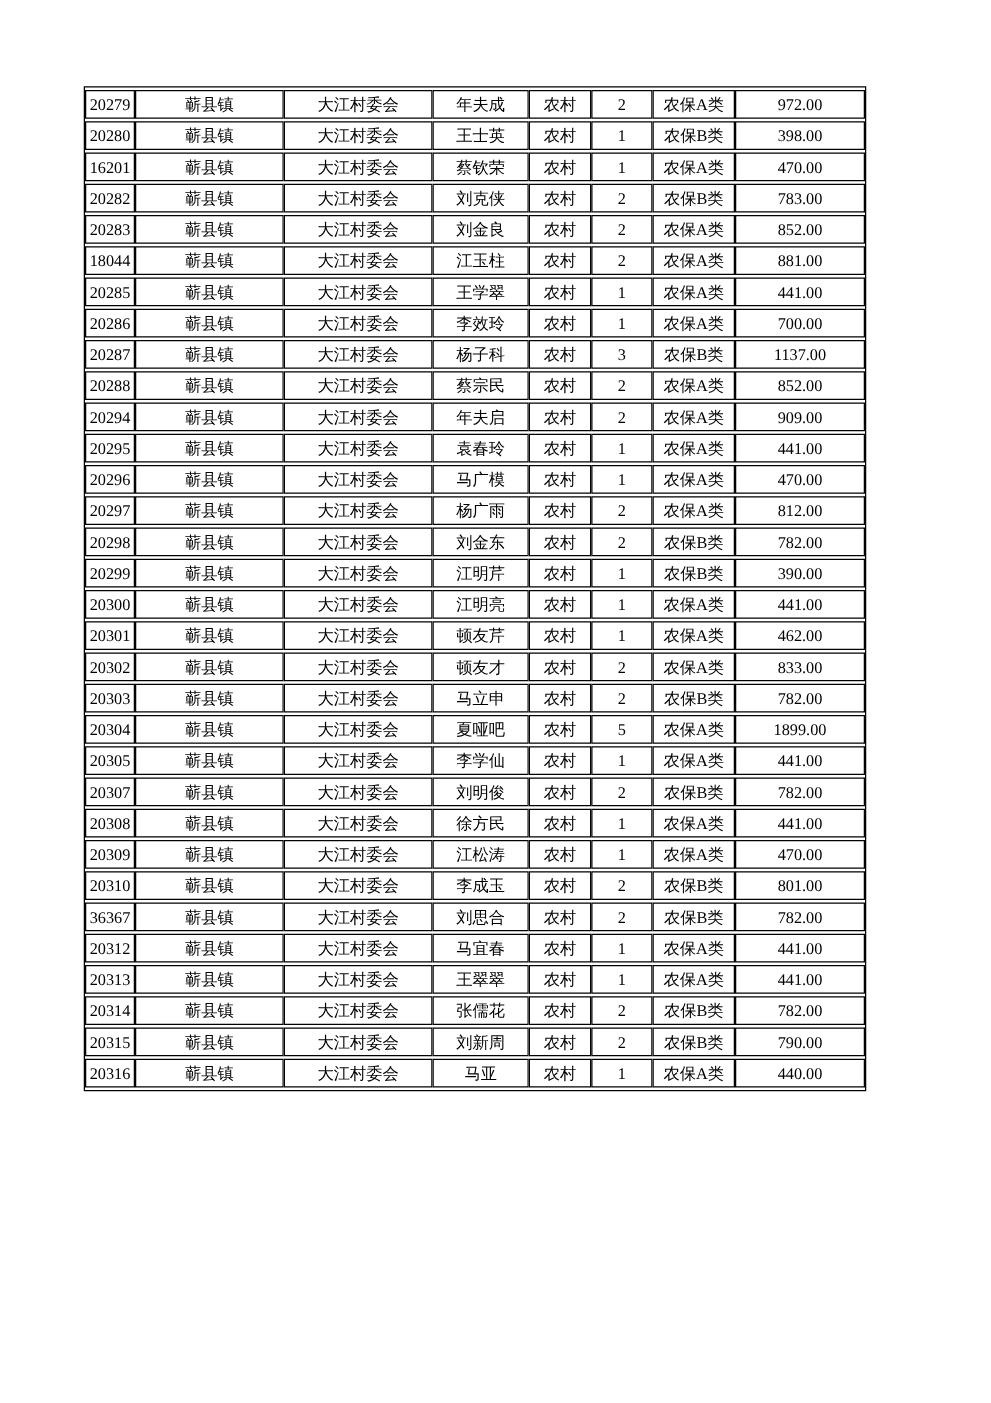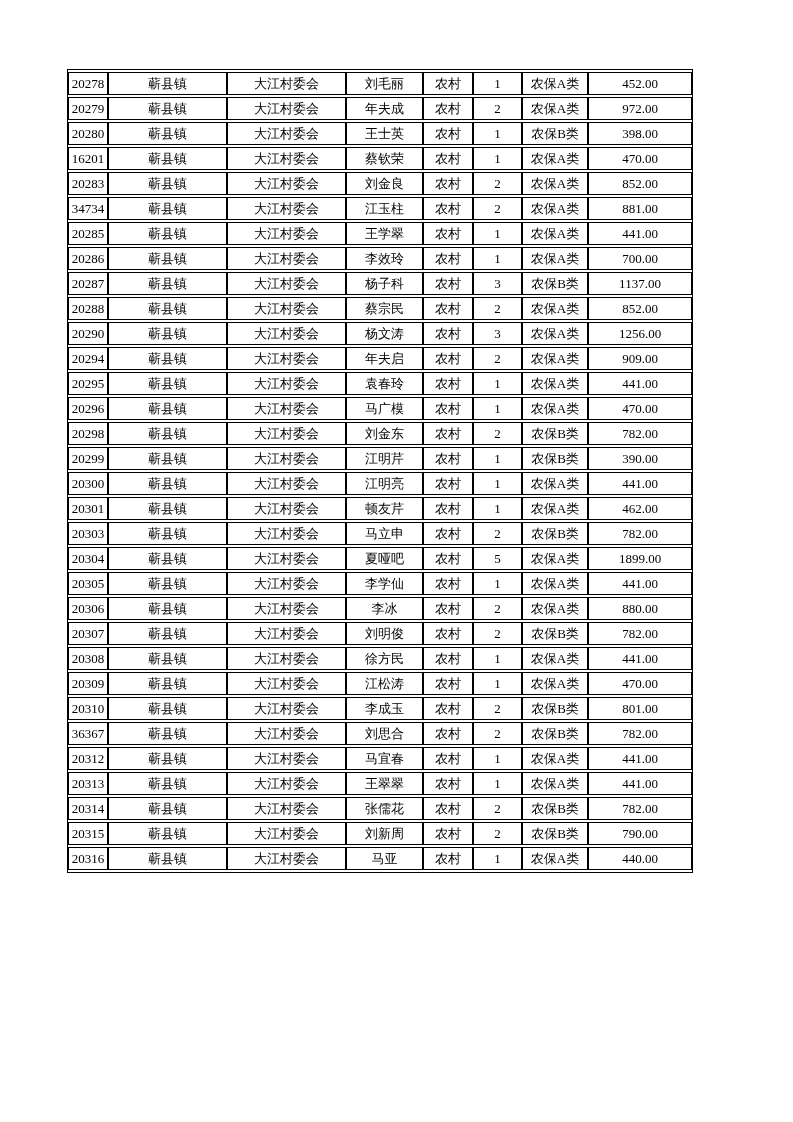--- a/index.html
+++ b/index.html
@@ -58,30 +58,20 @@
       <col class="c-town">
       <col class="c-village">
       <col class="c-name">
       <col class="c-residence">
       <col class="c-persons">
       <col class="c-category">
       <col class="c-amount">
     </colgroup>
     <tbody>
         <tr>
-          <td>20278</td>
-          <td>蕲县镇</td>
-          <td>大江村委会</td>
-          <td>刘毛丽</td>
-          <td>农村</td>
-          <td>1</td>
-          <td>农保A类</td>
-          <td>452.00</td>
-        </tr>
-        <tr>
           <td>20279</td>
           <td>蕲县镇</td>
           <td>大江村委会</td>
           <td>年夫成</td>
           <td>农村</td>
           <td>2</td>
           <td>农保A类</td>
           <td>972.00</td>
         </tr>
         <tr>
@@ -98,31 +88,41 @@
           <td>16201</td>
           <td>蕲县镇</td>
           <td>大江村委会</td>
           <td>蔡钦荣</td>
           <td>农村</td>
           <td>1</td>
           <td>农保A类</td>
           <td>470.00</td>
         </tr>
         <tr>
+          <td>20282</td>
+          <td>蕲县镇</td>
+          <td>大江村委会</td>
+          <td>刘克侠</td>
+          <td>农村</td>
+          <td>2</td>
+          <td>农保B类</td>
+          <td>783.00</td>
+        </tr>
+        <tr>
           <td>20283</td>
           <td>蕲县镇</td>
           <td>大江村委会</td>
           <td>刘金良</td>
           <td>农村</td>
           <td>2</td>
           <td>农保A类</td>
           <td>852.00</td>
         </tr>
         <tr>
-          <td>34734</td>
+          <td>18044</td>
           <td>蕲县镇</td>
           <td>大江村委会</td>
           <td>江玉柱</td>
           <td>农村</td>
           <td>2</td>
           <td>农保A类</td>
           <td>881.00</td>
         </tr>
         <tr>
           <td>20285</td>
@@ -158,30 +158,20 @@
           <td>20288</td>
           <td>蕲县镇</td>
           <td>大江村委会</td>
           <td>蔡宗民</td>
           <td>农村</td>
           <td>2</td>
           <td>农保A类</td>
           <td>852.00</td>
         </tr>
         <tr>
-          <td>20290</td>
-          <td>蕲县镇</td>
-          <td>大江村委会</td>
-          <td>杨文涛</td>
-          <td>农村</td>
-          <td>3</td>
-          <td>农保A类</td>
-          <td>1256.00</td>
-        </tr>
-        <tr>
           <td>20294</td>
           <td>蕲县镇</td>
           <td>大江村委会</td>
           <td>年夫启</td>
           <td>农村</td>
           <td>2</td>
           <td>农保A类</td>
           <td>909.00</td>
         </tr>
         <tr>
@@ -198,20 +188,30 @@
           <td>20296</td>
           <td>蕲县镇</td>
           <td>大江村委会</td>
           <td>马广模</td>
           <td>农村</td>
           <td>1</td>
           <td>农保A类</td>
           <td>470.00</td>
         </tr>
         <tr>
+          <td>20297</td>
+          <td>蕲县镇</td>
+          <td>大江村委会</td>
+          <td>杨广雨</td>
+          <td>农村</td>
+          <td>2</td>
+          <td>农保A类</td>
+          <td>812.00</td>
+        </tr>
+        <tr>
           <td>20298</td>
           <td>蕲县镇</td>
           <td>大江村委会</td>
           <td>刘金东</td>
           <td>农村</td>
           <td>2</td>
           <td>农保B类</td>
           <td>782.00</td>
         </tr>
         <tr>
@@ -238,20 +238,30 @@
           <td>20301</td>
           <td>蕲县镇</td>
           <td>大江村委会</td>
           <td>顿友芹</td>
           <td>农村</td>
           <td>1</td>
           <td>农保A类</td>
           <td>462.00</td>
         </tr>
         <tr>
+          <td>20302</td>
+          <td>蕲县镇</td>
+          <td>大江村委会</td>
+          <td>顿友才</td>
+          <td>农村</td>
+          <td>2</td>
+          <td>农保A类</td>
+          <td>833.00</td>
+        </tr>
+        <tr>
           <td>20303</td>
           <td>蕲县镇</td>
           <td>大江村委会</td>
           <td>马立申</td>
           <td>农村</td>
           <td>2</td>
           <td>农保B类</td>
           <td>782.00</td>
         </tr>
         <tr>
@@ -266,30 +276,20 @@
         </tr>
         <tr>
           <td>20305</td>
           <td>蕲县镇</td>
           <td>大江村委会</td>
           <td>李学仙</td>
           <td>农村</td>
           <td>1</td>
           <td>农保A类</td>
           <td>441.00</td>
-        </tr>
-        <tr>
-          <td>20306</td>
-          <td>蕲县镇</td>
-          <td>大江村委会</td>
-          <td>李冰</td>
-          <td>农村</td>
-          <td>2</td>
-          <td>农保A类</td>
-          <td>880.00</td>
         </tr>
         <tr>
           <td>20307</td>
           <td>蕲县镇</td>
           <td>大江村委会</td>
           <td>刘明俊</td>
           <td>农村</td>
           <td>2</td>
           <td>农保B类</td>
           <td>782.00</td>

